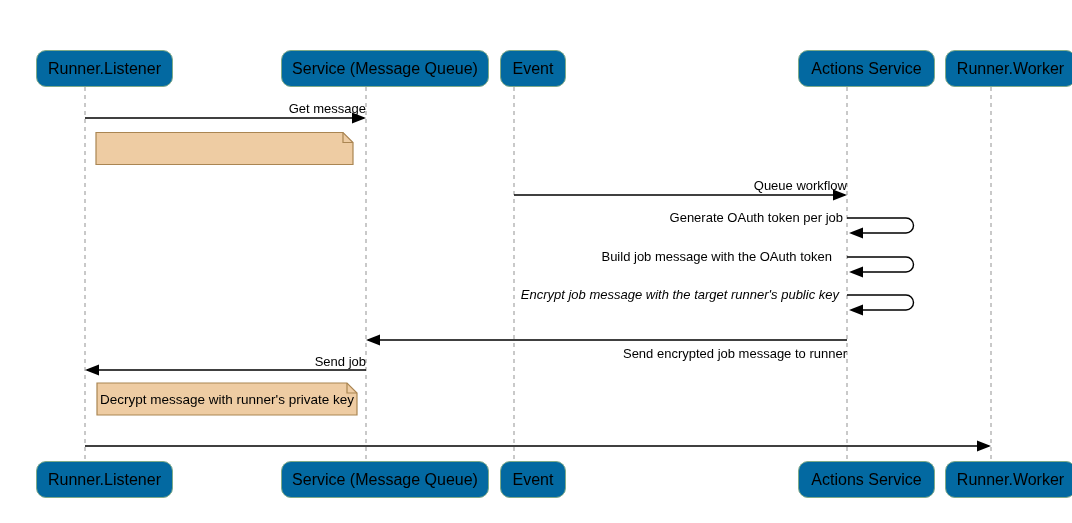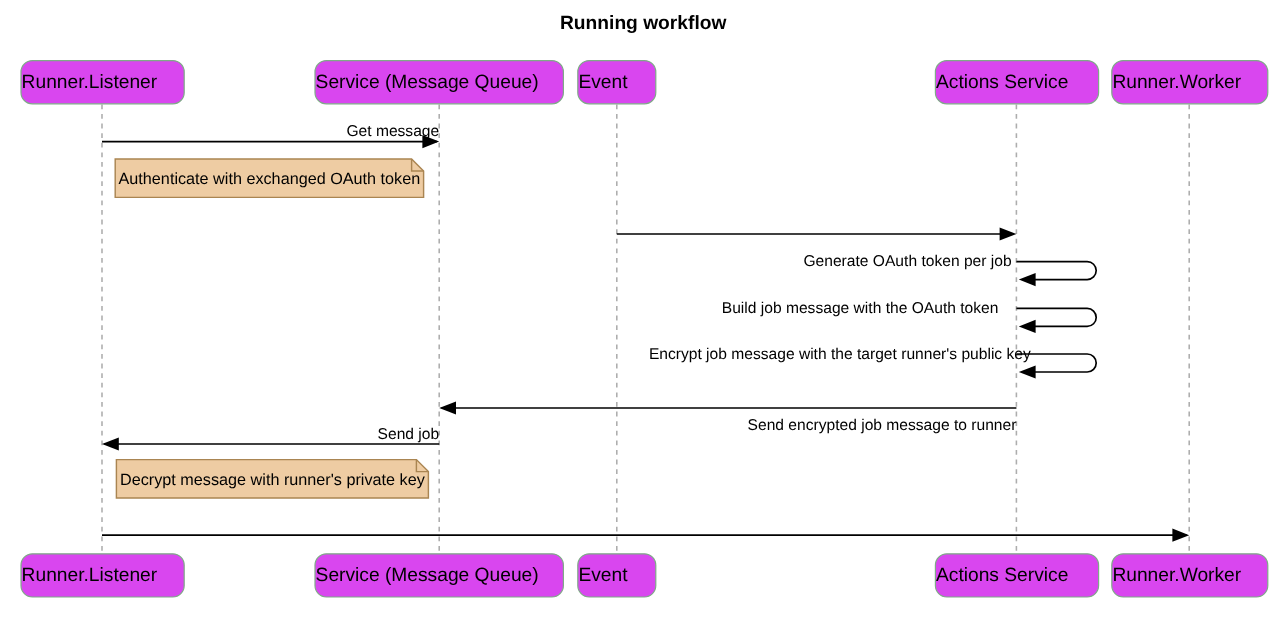--- a/index.html
+++ b/index.html
@@ -22,28 +22,29 @@
   }
   svg.canvas { position: absolute; top: 0; left: 0; }
   .ll { stroke: #adadad; stroke-width: 1.3; stroke-dasharray: 4 4; }
   .msgline { stroke: #000; stroke-width: 1.4; fill: none; }
   .head { fill: #000; stroke: none; }
   .note-body { fill: #eecca3; stroke: #aa8552; stroke-width: 1.2; }
   .note-flap { fill: none; stroke: #aa8552; stroke-width: 1.2; }
   .pbox {
     position: absolute;
     height: 37px;
-    background: #d946ef;
+    background: #0369a1;
     border: 1px solid #7faa88;
     border-radius: 10px;
     box-sizing: border-box;
     display: flex;
     align-items: center;
-    justify-content: flex-start;
+    justify-content: center;
     font-size: 16px;
+    margin-left: 19px;
   }
   .pbox.top { top: 50px; }
   .pbox.bottom { top: 461px; }
   .msg {
     position: absolute;
     font-size: 13px;
     line-height: 15px;
     text-align: right;
     white-space: nowrap;
   }
@@ -55,21 +56,20 @@
     align-items: center;
     justify-content: center;
     white-space: nowrap;
   }
 </style>
 </head>
 <body>
 
 <div class="stage">
 
-  <div class="title">Running workflow</div>
 
   <svg class="canvas" width="1072" height="523" viewBox="0 0 1072 523">
 
     <g>
       <line class="ll" x1="85" y1="87" x2="85" y2="462"></line>
       <line class="ll" x1="366" y1="87" x2="366" y2="462"></line>
       <line class="ll" x1="514" y1="87" x2="514" y2="462"></line>
       <line class="ll" x1="847" y1="87" x2="847" y2="462"></line>
       <line class="ll" x1="991" y1="87" x2="991" y2="462"></line>
     </g>
@@ -143,22 +143,22 @@
     <span>Event</span>
   </div>
   <div class="pbox bottom" style="left:779px;width:137px;">
     <span>Actions Service</span>
   </div>
   <div class="pbox bottom" style="left:926px;width:131px;">
     <span>Runner.Worker</span>
   </div>
 
   <div class="msg" style="left:85px;top:101px;width:281px;">Get message</div>
+  <div class="msg" style="left:514px;top:178px;width:333px;">Queue workflow</div>
   <div class="msg selfmsg" style="left:300px;top:210px;width:543px;">Generate OAuth token per job</div>
   <div class="msg selfmsg" style="left:289px;top:249px;width:543px;">Build job message with the OAuth token</div>
-  <div class="msg selfmsg" style="left:316px;top:287px;width:543px;">Encrypt job message with the target runner's public key</div>
+  <div class="msg selfmsg" style="left:296px;top:287px;width:543px;font-style:italic;">Encrypt job message with the target runner's public key</div>
   <div class="msg" style="left:366px;top:323px;width:481px;margin-top:23px;">Send encrypted job message to runner</div>
   <div class="msg" style="left:85px;top:354px;width:281px;">Send job</div>
 
-  <div class="note-text" style="left:96px;top:133px;width:257px;height:31px;">Authenticate with exchanged OAuth token</div>
   <div class="note-text" style="left:97px;top:384px;width:260px;height:30px;">Decrypt message with runner's private key</div>
 
 </div>
 
 </body></html>

